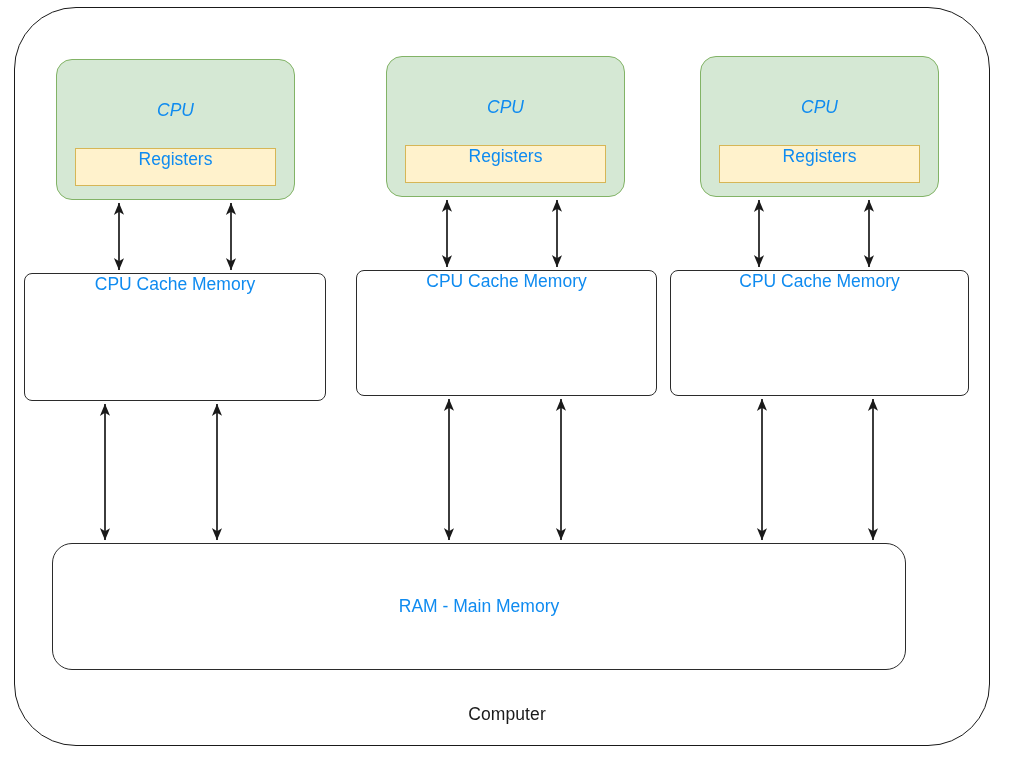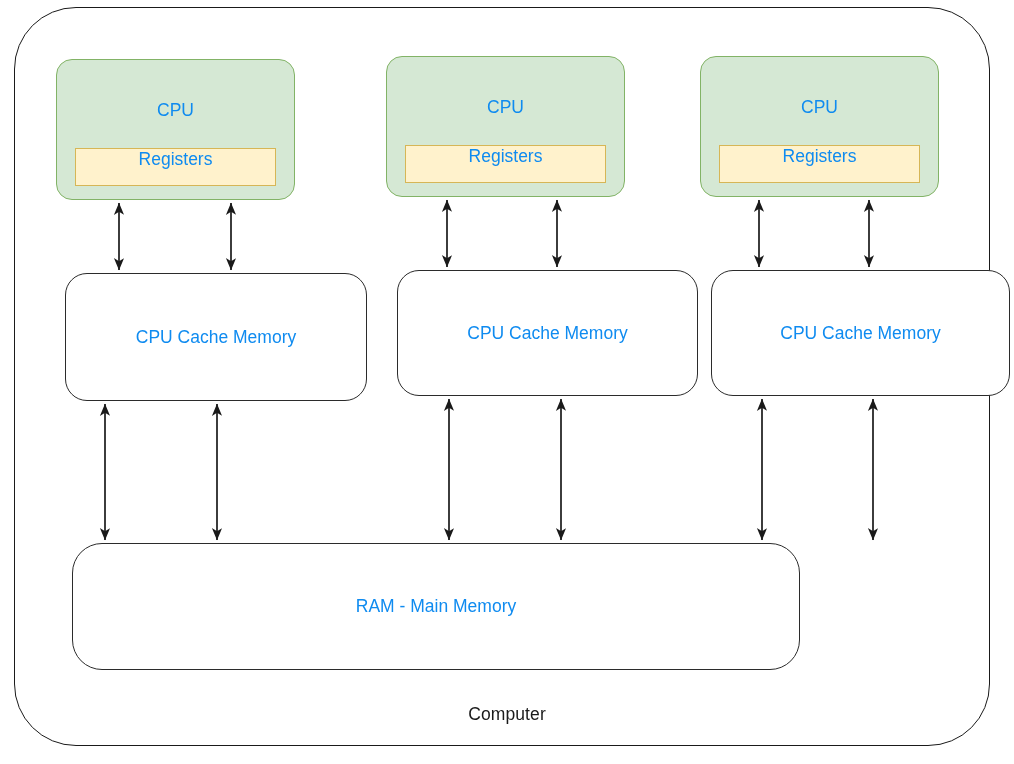--- a/index.html
+++ b/index.html
@@ -51,62 +51,62 @@
     border-radius: 16px;
     box-sizing: border-box;
   }
   .cpu-label {
     position: absolute;
     left: 0;
     width: 100%;
     text-align: center;
     color: #0f8bf0;
     font-size: 17.5px;
+    font-style: italic;
   }
   .registers-box {
     position: absolute;
     background: #fff2cc;
     border: 1.3px solid #d6b656;
     box-sizing: border-box;
     display: flex;
     align-items: flex-start;
     justify-content: center;
   }
   .registers-label {
     color: #0f8bf0;
     font-size: 17.5px;
   }
 
   
   .cache-box {
     position: absolute;
     background: #ffffff;
     border: 1.4px solid #2b2b2b;
-    border-radius: 22px;
+    border-radius: 8px;
     box-sizing: border-box;
     display: flex;
-    align-items: center;
+    align-items: flex-start;
     justify-content: center;
-    margin-left: 41px;
   }
   .cache-label {
     color: #0f8bf0;
     font-size: 17.5px;
   }
 
   
   .ram-box {
     position: absolute;
-    left: 72px;
+    left: 52px;
     top: 543px;
-    width: 728px;
+    width: 854px;
     height: 127px;
     background: #ffffff;
     border: 1.4px solid #2b2b2b;
-    border-radius: 30px;
+    border-radius: 20px;
     box-sizing: border-box;
     display: flex;
     align-items: center;
     justify-content: center;
   }
   .ram-label {
     color: #0f8bf0;
     font-size: 17.5px;
   }
 

